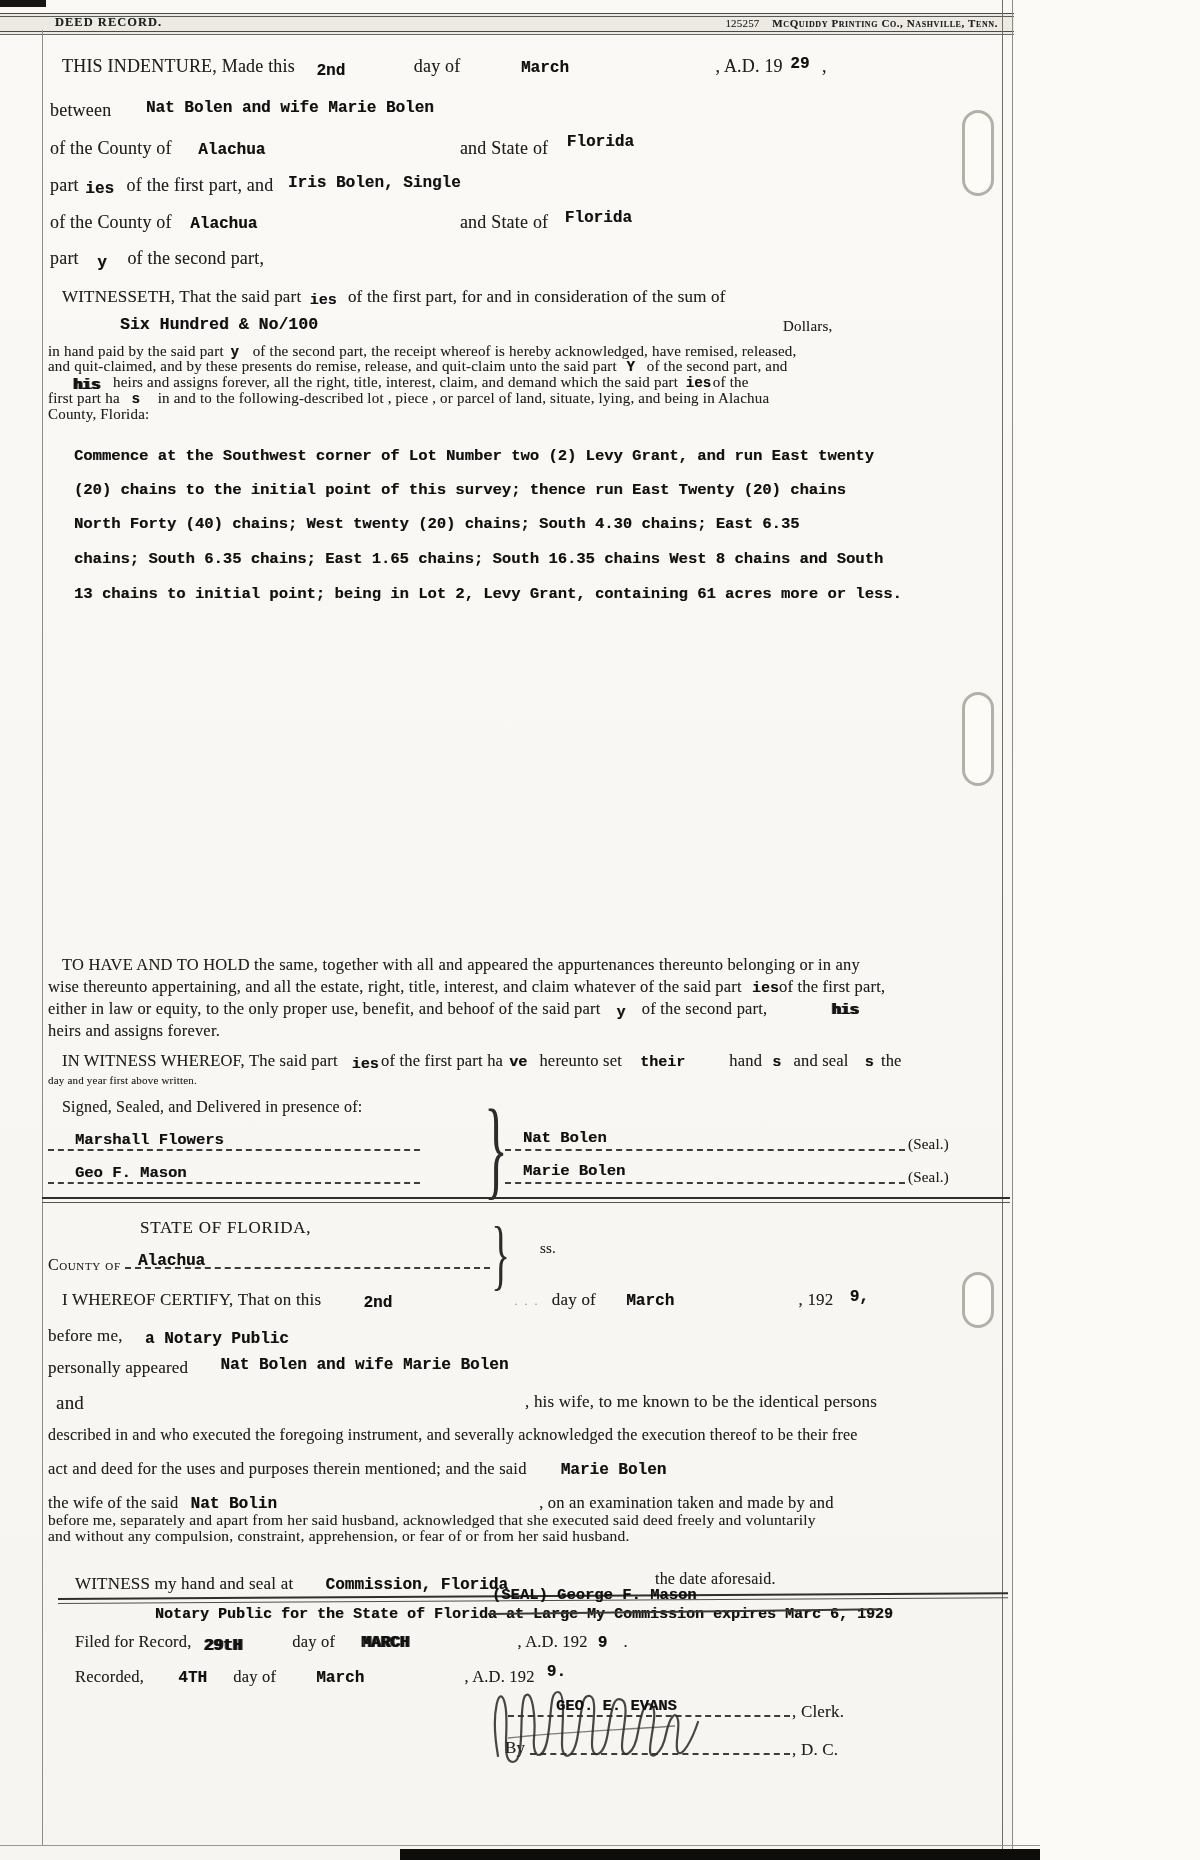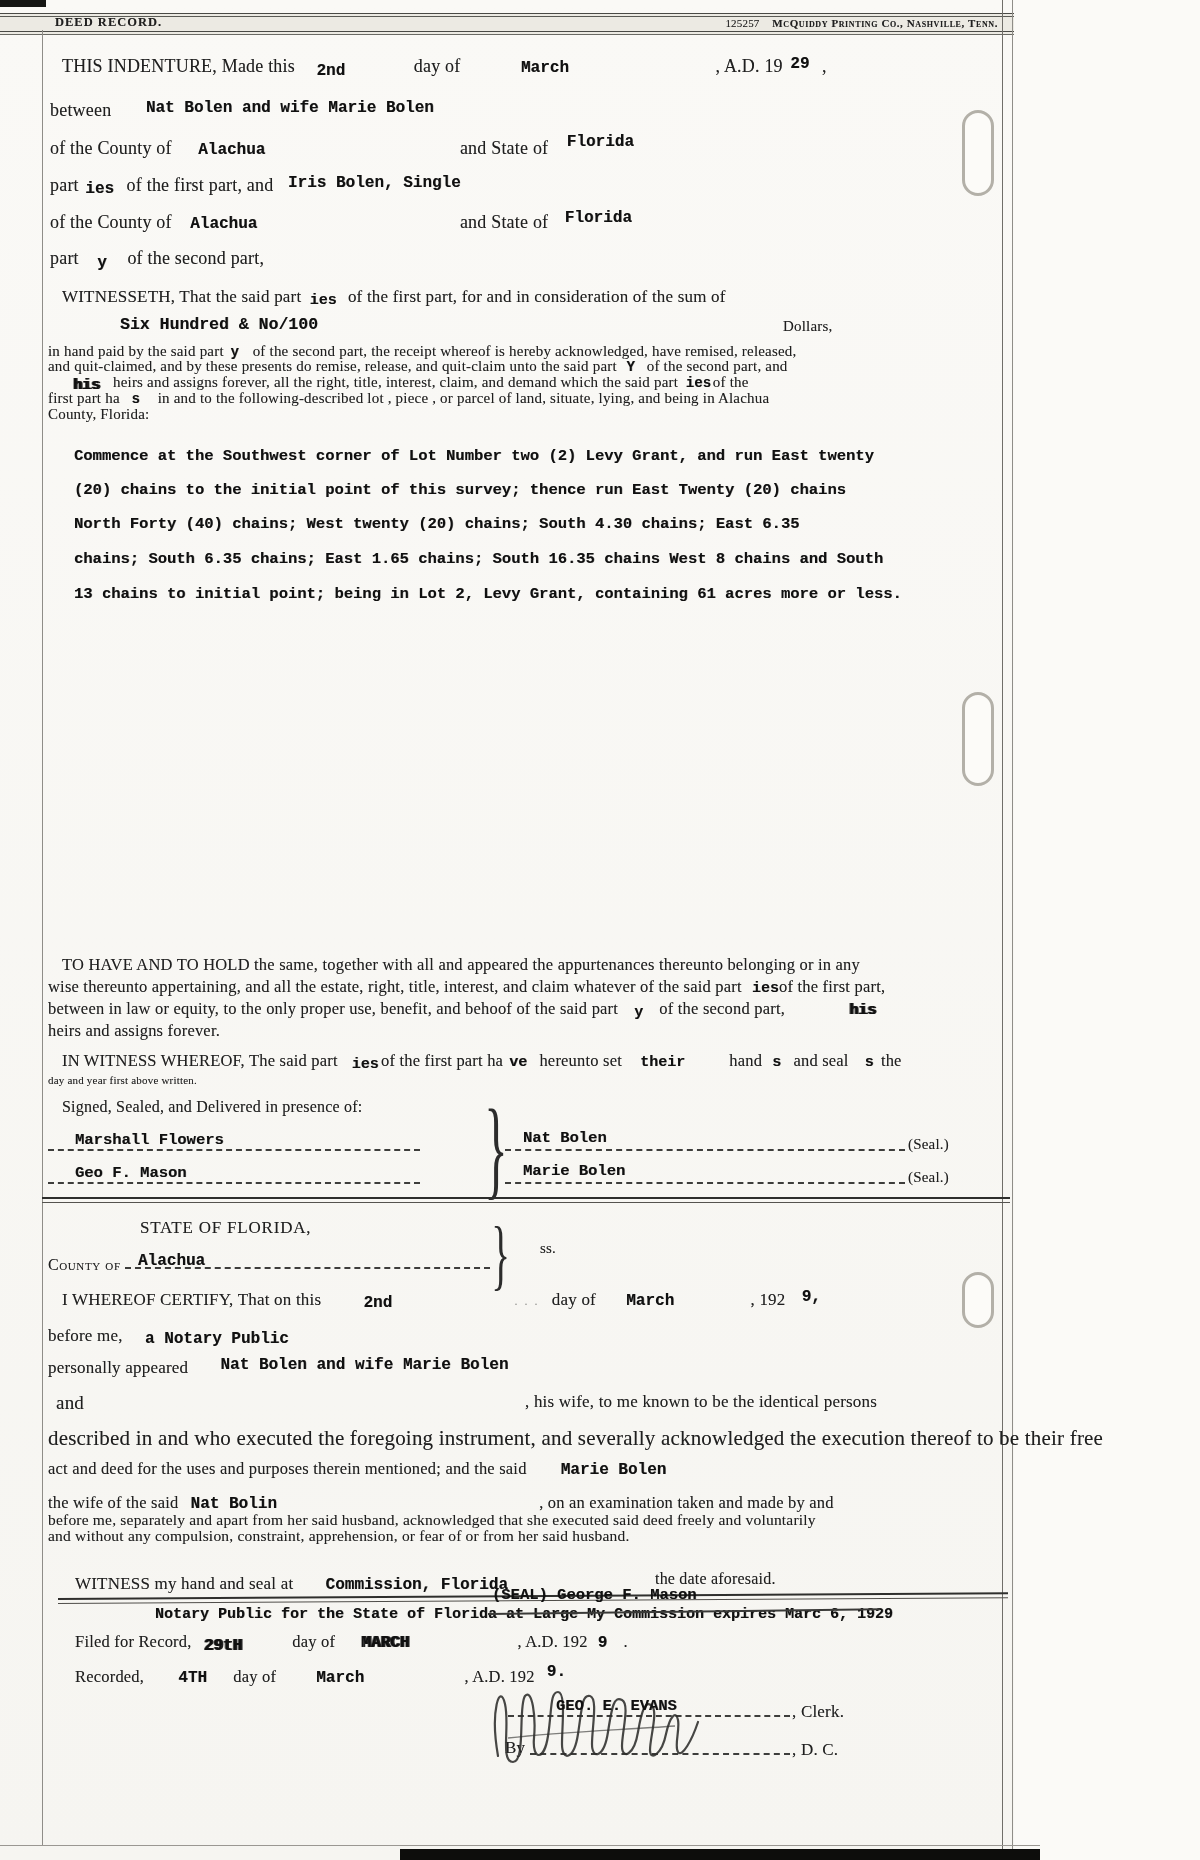--- a/index.html
+++ b/index.html
@@ -127,21 +127,21 @@
   <div class="line t" style="left:74px;top:551px;font-size:15.5px">chains; South 6.35 chains; East 1.65 chains; South 16.35 chains West 8 chains and South</div>
   <div class="line t" style="left:74px;top:586px;font-size:15.5px">13 chains to initial point; being in Lot 2, Levy Grant, containing 61 acres more or less.</div>
 
   <div class="line s" style="left:62px;top:956px;font-size:16.5px">TO HAVE AND TO HOLD the same, together with all and appeared the appurtenances thereunto belonging or in any</div>
   <div class="line" style="left:48px;top:978px;font-size:16.5px">
     <span class="s">wise thereunto appertaining, and all the estate, right, title, interest, and claim whatever of the said part</span>
     <span class="t" style="margin-left:6px;font-size:15px">ies</span>
     <span class="s" style="margin-left:-4px">of the first part,</span>
   </div>
   <div class="line" style="left:48px;top:1000px;font-size:16.5px">
-    <span class="s">between in law or equity, to the only proper use, benefit, and behoof of the said part</span>
+    <span class="s">either in law or equity, to the only proper use, benefit, and behoof of the said part</span>
     <span class="t dn2" style="margin-left:12px;font-size:15px">y</span>
     <span class="s" style="margin-left:12px">of the second part,</span>
     <span class="t over" style="margin-left:60px;font-size:15px">his</span>
   </div>
   <div class="line s" style="left:48px;top:1022px;font-size:16.5px">heirs and assigns forever.</div>
 
   <div class="line" style="left:62px;top:1052px;font-size:16.5px">
     <span class="s">IN WITNESS WHEREOF, The said part</span>
     <span class="t dn2" style="margin-left:10px;font-size:15px">ies</span>
     <span class="s" style="margin-left:-2px">of the first part ha</span>
@@ -180,36 +180,36 @@
   <div class="dash" style="left:125px;top:1252px;width:365px"></div>
   <div class="line s smallcaps" style="left:48px;top:1256px;font-size:16px">County of</div>
   <div class="line t" style="left:138px;top:1252px;font-size:16px">Alachua</div>
 
   <div class="line" style="left:62px;top:1290px;font-size:17px">
     <span class="s">I WHEREOF CERTIFY, That on this</span>
     <span class="t dn2" style="margin-left:38px;font-size:16px">2nd</span>
     <span class="s faint" style="margin-left:118px;font-size:12px;letter-spacing:2px">. . .</span>
     <span class="s" style="margin-left:8px">day of</span>
     <span class="t" style="margin-left:26px;font-size:16px">March</span>
-    <span class="s" style="margin-left:72px">, 192</span>
+    <span class="s" style="margin-left:120px">, 192</span>
     <span class="t up4" style="margin-left:12px;font-size:16px">9,</span>
   </div>
 
   <div class="line" style="left:48px;top:1326px;font-size:17px">
     <span class="s">before me,</span>
     <span class="t dn2" style="margin-left:18px;font-size:16px">a Notary Public</span>
   </div>
   <div class="line" style="left:48px;top:1358px;font-size:17px">
     <span class="s">personally appeared</span>
     <span class="t up4" style="margin-left:28px;font-size:16px">Nat Bolen and wife Marie Bolen</span>
   </div>
   <div class="line s" style="left:56px;top:1392px;font-size:19px">and</div>
   <div class="line s" style="left:525px;top:1392px;font-size:17px">, his wife, to me known to be the identical persons</div>
 
-  <div class="line s" style="left:48px;top:1426px;font-size:21px">described in and who executed the foregoing instrument, and severally acknowledged the execution thereof to be their free</div>
+  <div class="line s" style="left:48px;top:1426px;font-size:16px">described in and who executed the foregoing instrument, and severally acknowledged the execution thereof to be their free</div>
   <div class="line" style="left:48px;top:1460px;font-size:16.5px">
     <span class="s">act and deed for the uses and purposes therein mentioned; and the said</span>
     <span class="t" style="margin-left:30px;font-size:16px">Marie Bolen</span>
   </div>
   <div class="line" style="left:48px;top:1494px;font-size:16.5px">
     <span class="s">the wife of the said</span>
     <span class="t" style="margin-left:8px;font-size:16px">Nat  Bolin</span>
     <span class="s" style="margin-left:258px">, on an examination taken and made by and</span>
   </div>
   <div class="line s" style="left:48px;top:1511px;font-size:15.5px">before me, separately and apart from her said husband, acknowledged that she executed said deed freely and voluntarily</div>

